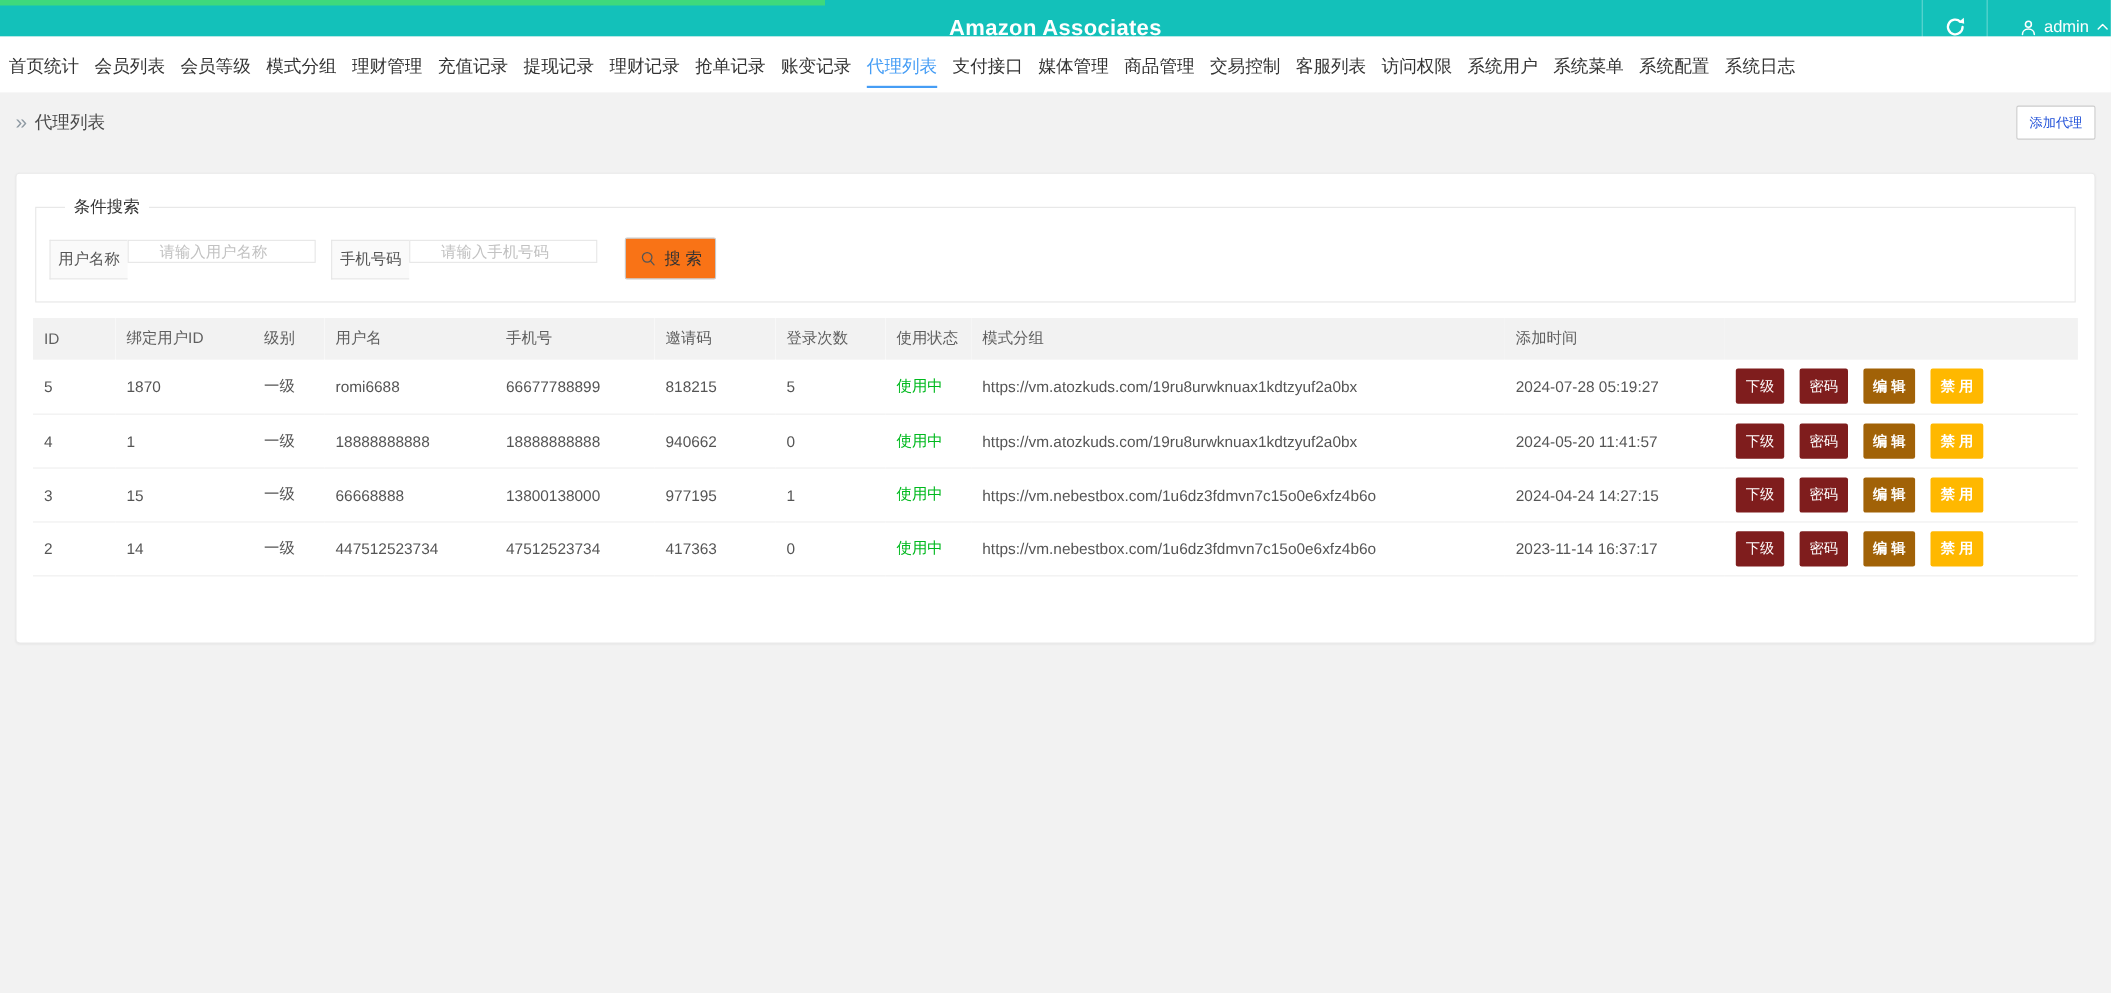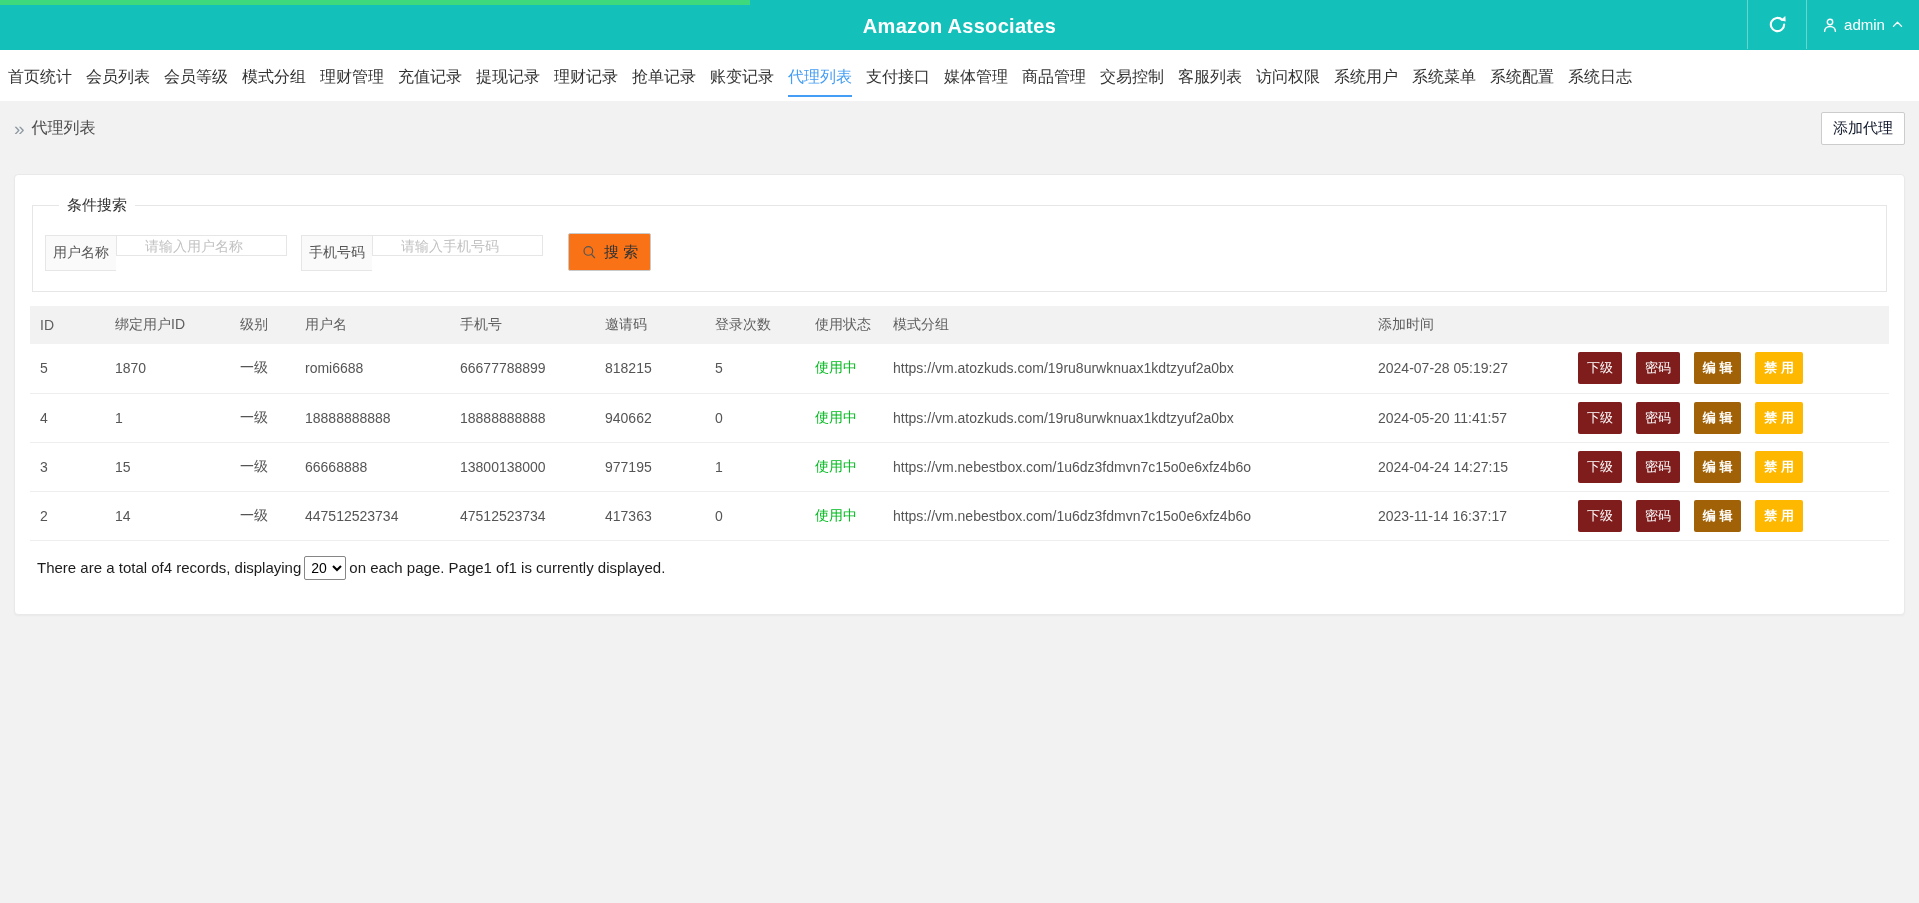--- a/index.html
+++ b/index.html
@@ -1,41 +1,41 @@
 <!DOCTYPE html>
 <html><head>
 <meta charset="utf-8">
 <style>
   * { margin:0; padding:0; box-sizing:border-box; }
   html,body { width:1919px; height:903px; overflow:hidden; background:#f2f2f2;
     font-family:"Liberation Sans","DejaVu Sans",sans-serif; }
 
   
-  .topbar { position:relative; height:50px; background:#13c1ba; }
+  .topbar { position:relative; height:33px; background:#13c1ba; }
   .progress { position:absolute; top:0; left:0; width:750px; height:5px; background:#3ed97c; }
   .topbar .title { position:absolute; left:0; right:0; top:0; height:49px; line-height:52px;
     text-align:center; color:#fff; font-size:20px; font-weight:600; letter-spacing:.3px; }
   .topbar-right { position:absolute; right:0; top:0; height:49px; display:flex; align-items:stretch; }
   .tb-sep { width:1px; background:rgba(255,255,255,.35); }
   .tb-btn { width:58px; background:transparent; border:none; cursor:pointer;
     display:flex; align-items:center; justify-content:center; }
-  .user-menu { width:112px; display:flex; align-items:center; justify-content:center;
+  .user-menu { width:112px; display:flex; align-items:center; justify-content:flex-end;
     gap:5px; color:#fff; font-size:15px; cursor:pointer; }
 
   
   .nav { height:51px; background:#fff; padding:0 8px; display:flex; align-items:center; }
   .nav a { display:inline-block; font-size:16px; color:#333; text-decoration:none;
     padding:12px 0 7px; margin-right:14px; border-bottom:2px solid transparent; white-space:nowrap; }
   .nav a.active { color:#459df5; border-bottom-color:#459df5; }
 
   
   .page-head { height:55px; display:flex; align-items:center; justify-content:space-between; padding:0 14px; }
   .breadcrumb { display:flex; align-items:center; gap:7px; font-size:16px; color:#4a4a4a; }
   .breadcrumb .bc-icon { color:#8f9aa3; font-size:19px; line-height:1; }
-  .add-btn { font-size:15px; color:#0f172a; background:#fff; border:1px solid #ccc; border-radius:2px;
+  .add-btn { font-size:12px; color:#1d4ed8; background:#fff; border:1px solid #ccc; border-radius:2px;
     padding:6px 11px; cursor:pointer;margin-left:18px; }
 
   
   .card { margin:18px 14px 0; background:#fff; border:1px solid #e9e9e9; border-radius:4px;
     padding:15px 15px 34px; min-height:428px; box-shadow:0 1px 2px rgba(0,0,0,.04); }
 
   
   fieldset.search { border:1px solid #e6e6e6; margin:6px 2px 0; padding:18px 10px 20px 12px; }
   fieldset.search legend { margin-left:14px; padding:0 8px; font-size:15px; color:#333; }
   .search-row { display:flex; align-items:flex-end; }
@@ -250,22 +250,15 @@
           <td class="actions">
             <button class="abtn blue">下级</button>
             <button class="abtn blue">密码</button>
             <button class="abtn green">编 辑</button>
             <button class="abtn yellow">禁 用</button>
           </td>
         </tr>
       </tbody>
     </table>
 
-    <div class="pager">
-      <span>There are a total of4 records, displaying</span>
-      <select>
-        <option>20</option>
-      </select>
-      <span>on each page. Page1 of1 is currently displayed.</span>
-    </div>
 
   </div>
 </div>
 
 </body></html>

